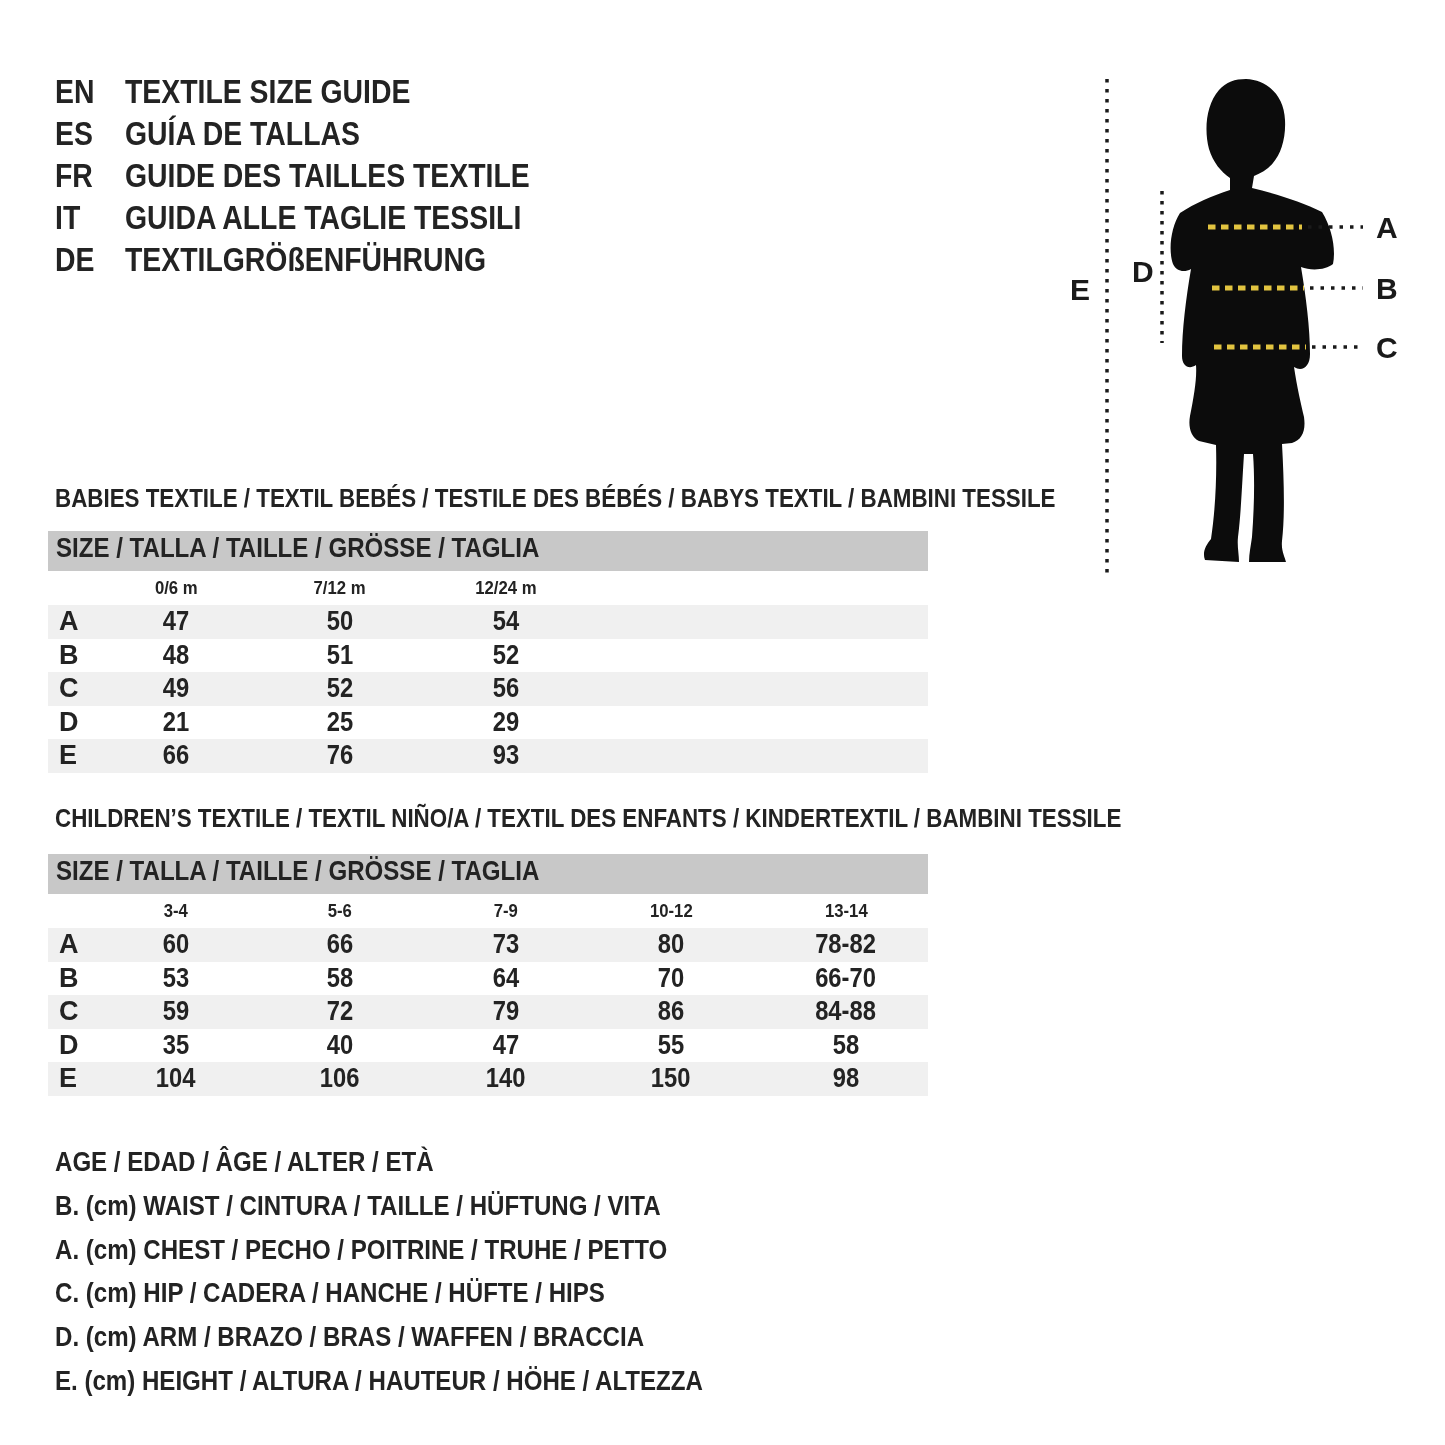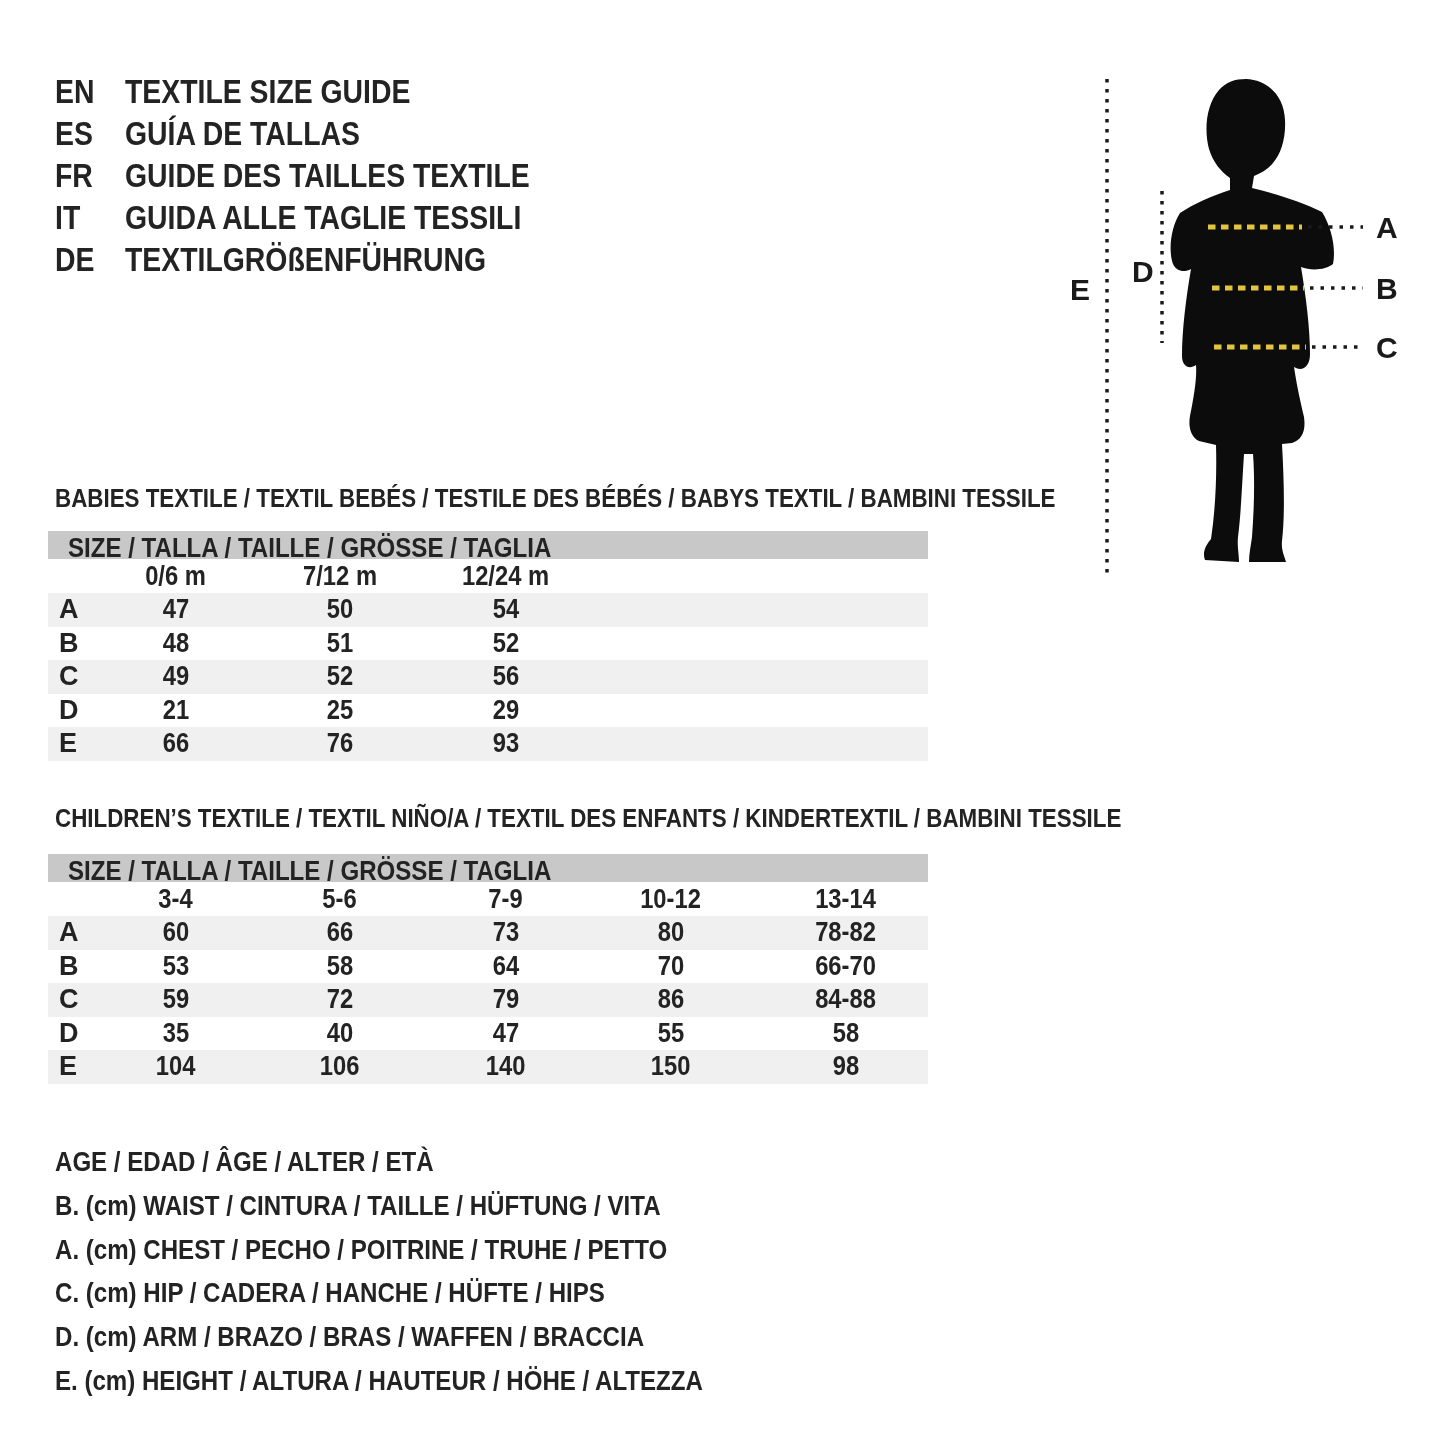--- a/index.html
+++ b/index.html
@@ -19,23 +19,23 @@
 
   
   .sec-title{position:absolute;left:55px;font-size:26px;line-height:30px;}
   .sec-title.babies{top:483px;}
   .sec-title.children{top:803px;}
 
   
   .sg-table{position:absolute;left:48px;width:880px;}
   .sg-table.babies{top:531px;}
   .sg-table.children{top:854px;}
-  .sizebar{height:28px;line-height:34px;background:#c8c8c8;padding-left:20px;font-size:28px;}
+  .sizebar{height:40px;line-height:34px;background:#c8c8c8;padding-left:8px;font-size:28px;}
   .trow{position:relative;height:33.6px;line-height:33.6px;font-size:27px;}
-  .thead{position:relative;height:34px;line-height:34px;font-size:27px;}
+  .thead{position:relative;height:34px;line-height:34px;font-size:19px;}
   .stripe{background:#f0f0f0;}
   .rl{position:absolute;left:11px;}
   .tv{position:absolute;width:130px;text-align:center;}
   .c0{left:63px;}.c1{left:227px;}.c2{left:393px;}.c3{left:558px;}.c4{left:733px;text-decoration:underline;}
 
   
   .legend{position:absolute;left:55px;top:1140px;}
   .legend-line{height:43.8px;line-height:43.8px;font-size:28px;}
 
   

